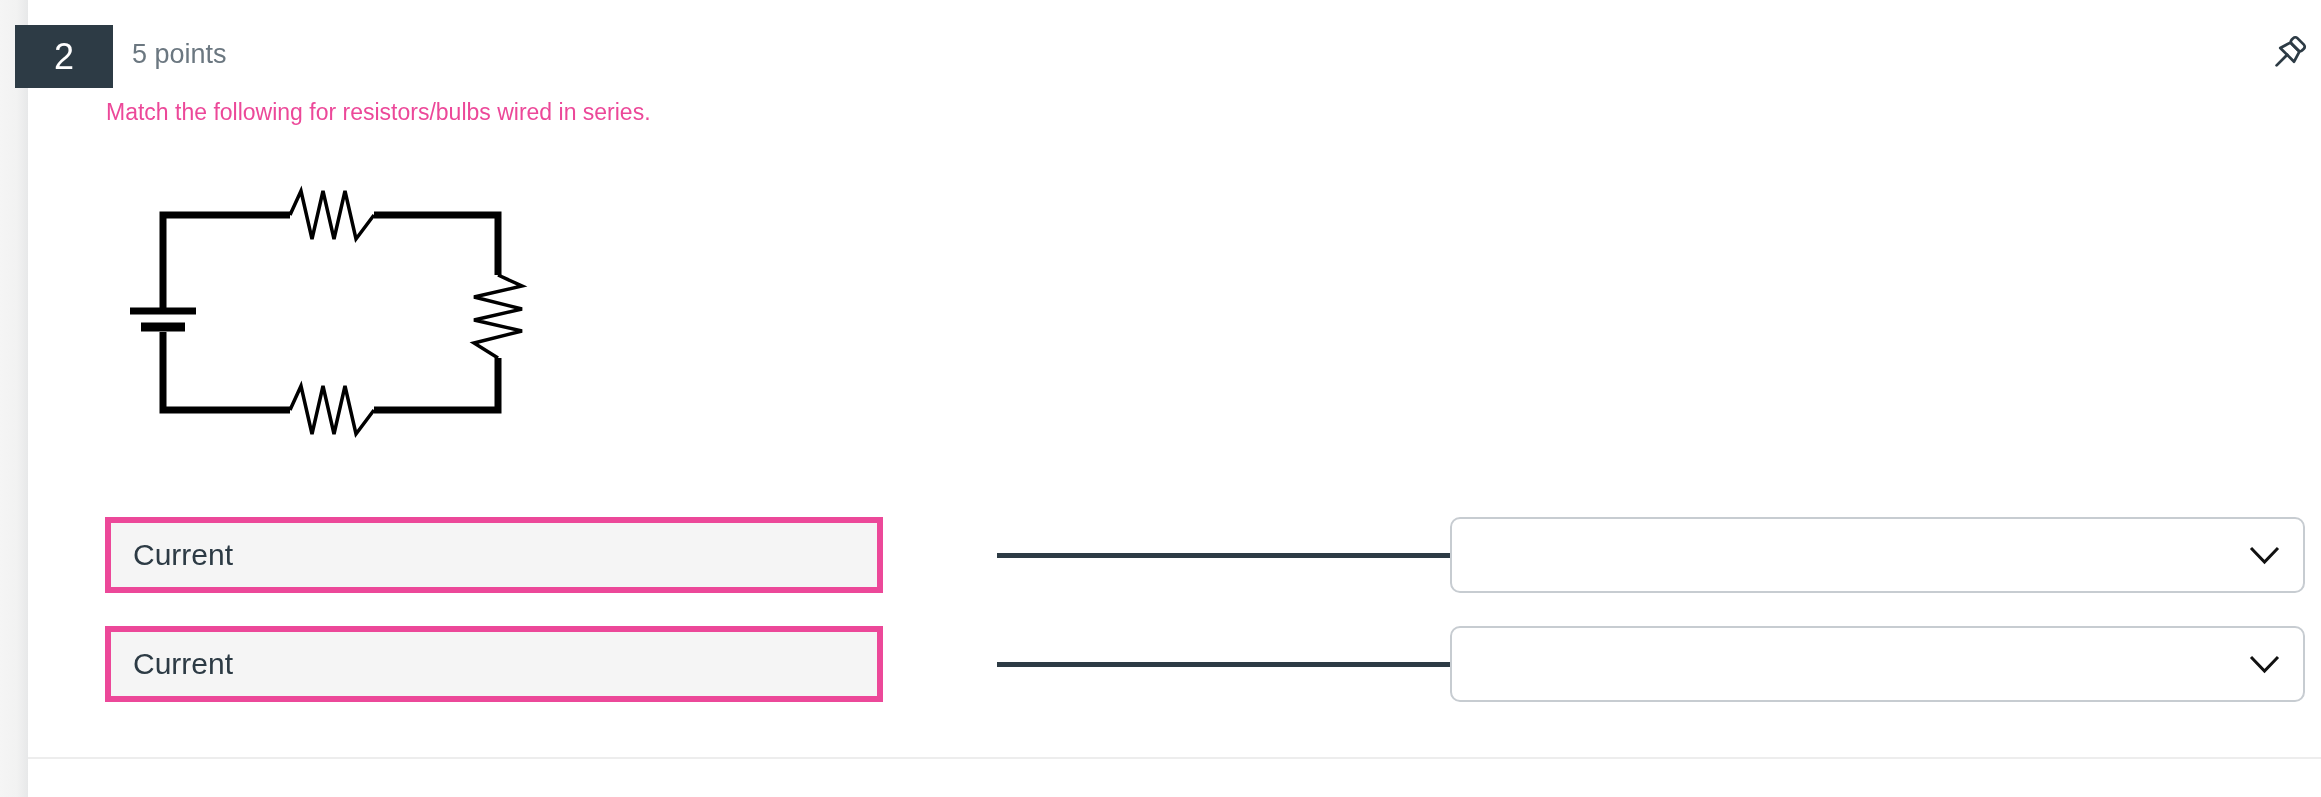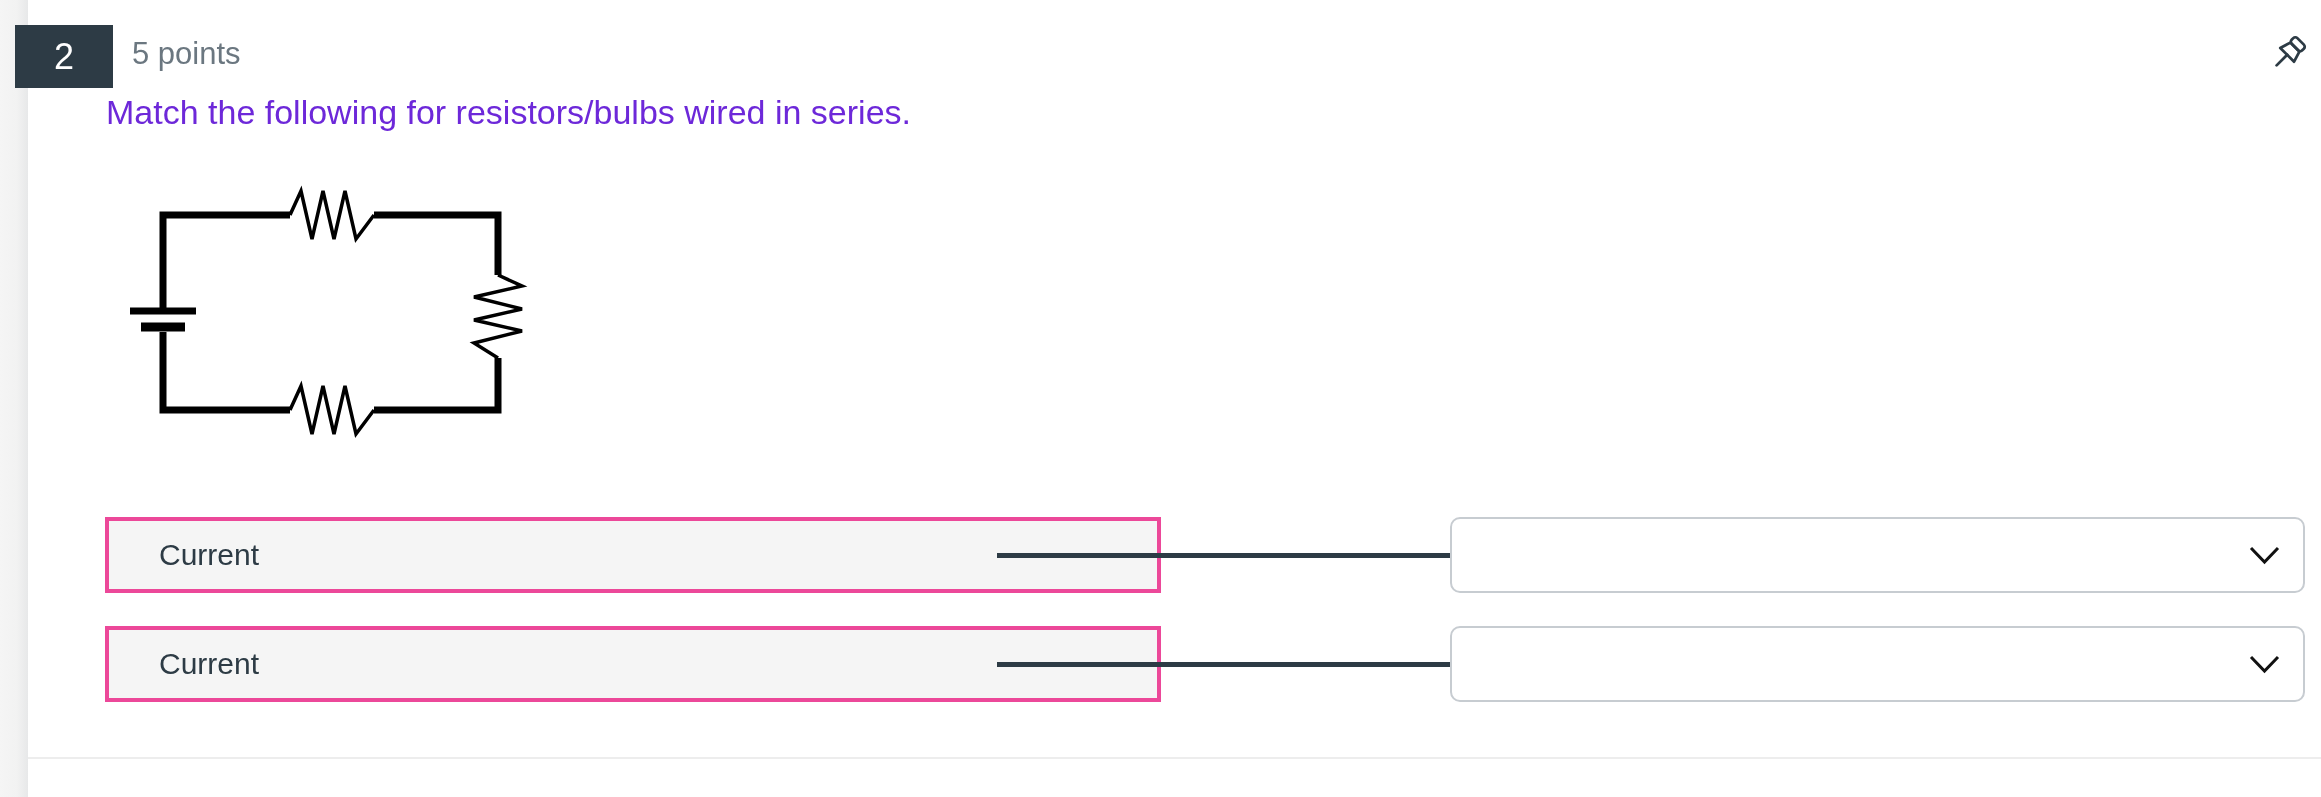--- a/index.html
+++ b/index.html
@@ -2,28 +2,28 @@
 <html><head>
 <meta charset="utf-8">
 <style>
   html,body{margin:0;padding:0;background:#ffffff;font-family:"Liberation Sans","DejaVu Sans",sans-serif;}
   .stage{position:relative;width:2321px;height:797px;background:#ffffff;overflow:hidden;}
   .gutter{position:absolute;left:0;top:0;width:28px;height:797px;
           background:linear-gradient(to right,#f5f5f5 0%,#f2f2f2 60%,#e7e8e9 100%);}
   .badge{position:absolute;left:15px;top:25px;width:98px;height:63px;background:#2d3b45;
          display:flex;align-items:center;justify-content:center;
          color:#ffffff;font-size:36px;font-weight:500;}
-  .points{position:absolute;left:132px;top:38px;font-size:31px;color:#6b7780;line-height:32px;}
+  .points{position:absolute;left:132px;top:38px;font-size:27px;color:#6b7780;line-height:32px;}
   .pin-btn{position:absolute;left:2258px;top:24px;width:60px;height:60px;background:transparent;
            border:none;padding:0;margin:0;cursor:pointer;display:flex;align-items:center;justify-content:center;}
-  .prompt{position:absolute;left:106px;top:94px;font-size:34px;color:#6d28d9;line-height:36px;}
+  .prompt{position:absolute;left:106px;top:94px;font-size:23px;color:#ec4899;line-height:36px;}
   .circuit{position:absolute;left:120px;top:178px;}
   .row{position:absolute;left:0;width:2321px;height:76px;}
-  .src{position:absolute;left:105px;top:0;width:1056px;height:76px;box-sizing:border-box;
-       background:#f5f5f5;border:4px solid #ec4899;display:flex;align-items:center;padding-left:28px;}
+  .src{position:absolute;left:105px;top:0;width:778px;height:76px;box-sizing:border-box;
+       background:#f5f5f5;border:6px solid #ec4899;display:flex;align-items:center;}
   .src span{margin-left:22px;font-size:30px;color:#2d3b45;}
   .connector{position:absolute;left:997px;top:36px;width:453px;height:5px;background:#2d3b45;}
   .dd{position:absolute;left:1450px;top:0;width:855px;height:76px;box-sizing:border-box;
       background:#ffffff;border:2px solid #c7ccd1;border-radius:10px;cursor:pointer;
       display:flex;align-items:center;justify-content:flex-end;}
   .ddval{flex:1;margin-left:24px;font-size:30px;color:#2d3b45;overflow:hidden;white-space:nowrap;}
   .chev{margin-right:23px;flex:0 0 auto;}
   .divider{position:absolute;left:28px;top:757px;width:2293px;height:2px;background:#ededed;}
 </style>
 </head>

